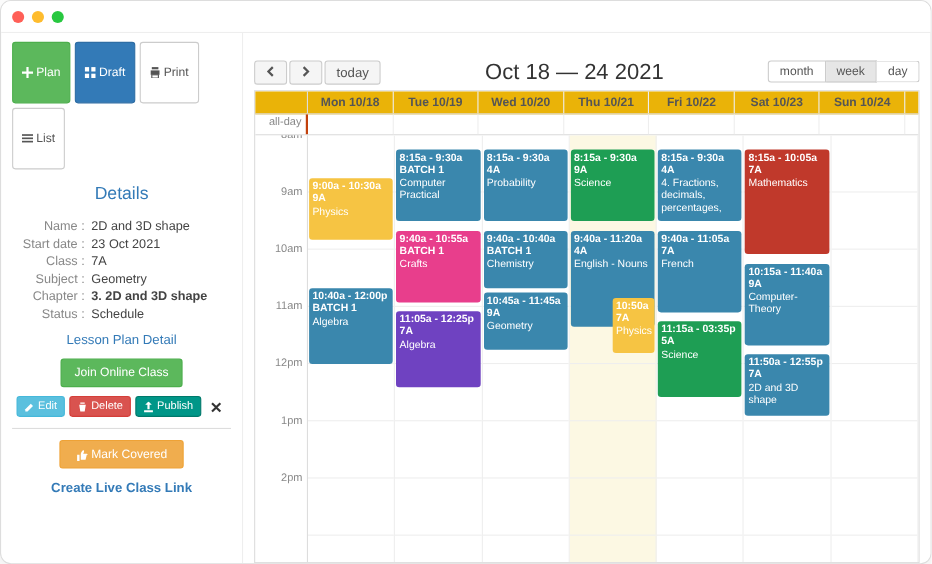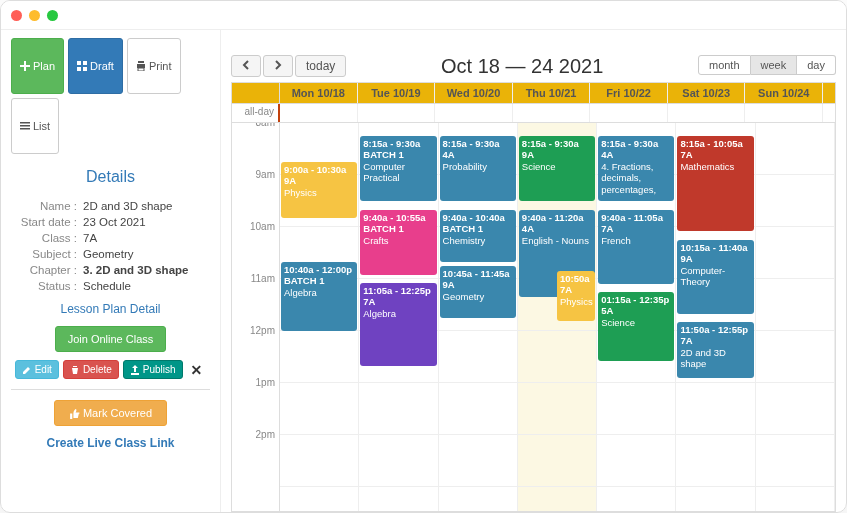--- a/index.html
+++ b/index.html
@@ -266,21 +266,21 @@
               <div class="event" style="top:13px;height:65px;background:#3a87ad;">
                 <span class="time">8:15a - 9:30a</span>
                 <span class="cls">BATCH 1</span>
                 <span class="subj">Computer Practical</span>
               </div>
               <div class="event" style="top:87px;height:65px;background:#e83e8c;">
                 <span class="time">9:40a - 10:55a</span>
                 <span class="cls">BATCH 1</span>
                 <span class="subj">Crafts</span>
               </div>
-              <div class="event" style="top:160px;height:83px;background:#6f42c1;">
+              <div class="event" style="top:160px;height:69px;background:#6f42c1;">
                 <span class="time">11:05a - 12:25p</span>
                 <span class="cls">7A</span>
                 <span class="subj">Algebra</span>
               </div>
             </div>
 
             <div class="day-col">
               <div class="hour-line"></div>
                 <div class="hour-line"></div>
                 <div class="hour-line"></div>
@@ -342,21 +342,21 @@
                 <span class="time">8:15a - 9:30a</span>
                 <span class="cls">4A</span>
                 <span class="subj">4. Fractions, decimals, percentages,</span>
               </div>
               <div class="event" style="top:87px;height:74px;background:#3a87ad;">
                 <span class="time">9:40a - 11:05a</span>
                 <span class="cls">7A</span>
                 <span class="subj">French</span>
               </div>
               <div class="event" style="top:169px;height:69px;background:#1e9e54;">
-                <span class="time">01:15a - 12:35p</span>
+                <span class="time">11:15a - 03:35p</span>
                 <span class="cls">5A</span>
                 <span class="subj">Science</span>
               </div>
             </div>
 
             <div class="day-col">
               <div class="hour-line"></div>
                 <div class="hour-line"></div>
                 <div class="hour-line"></div>
                 <div class="hour-line"></div>

